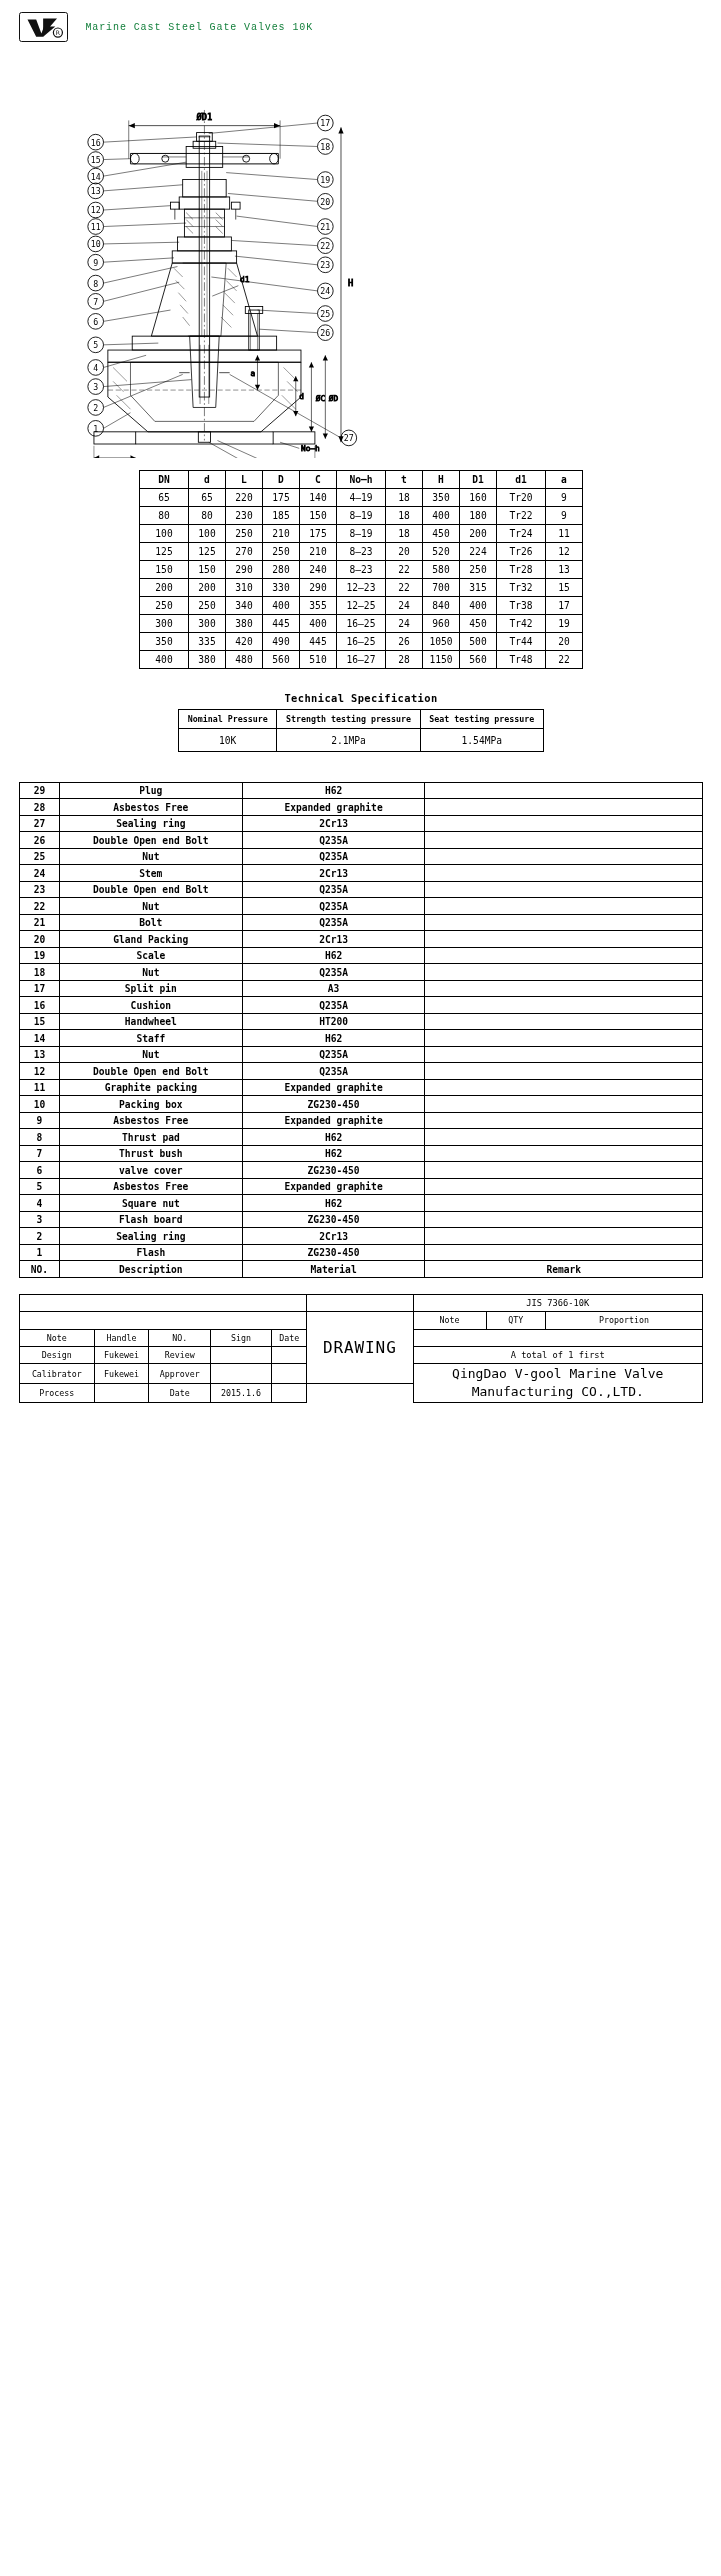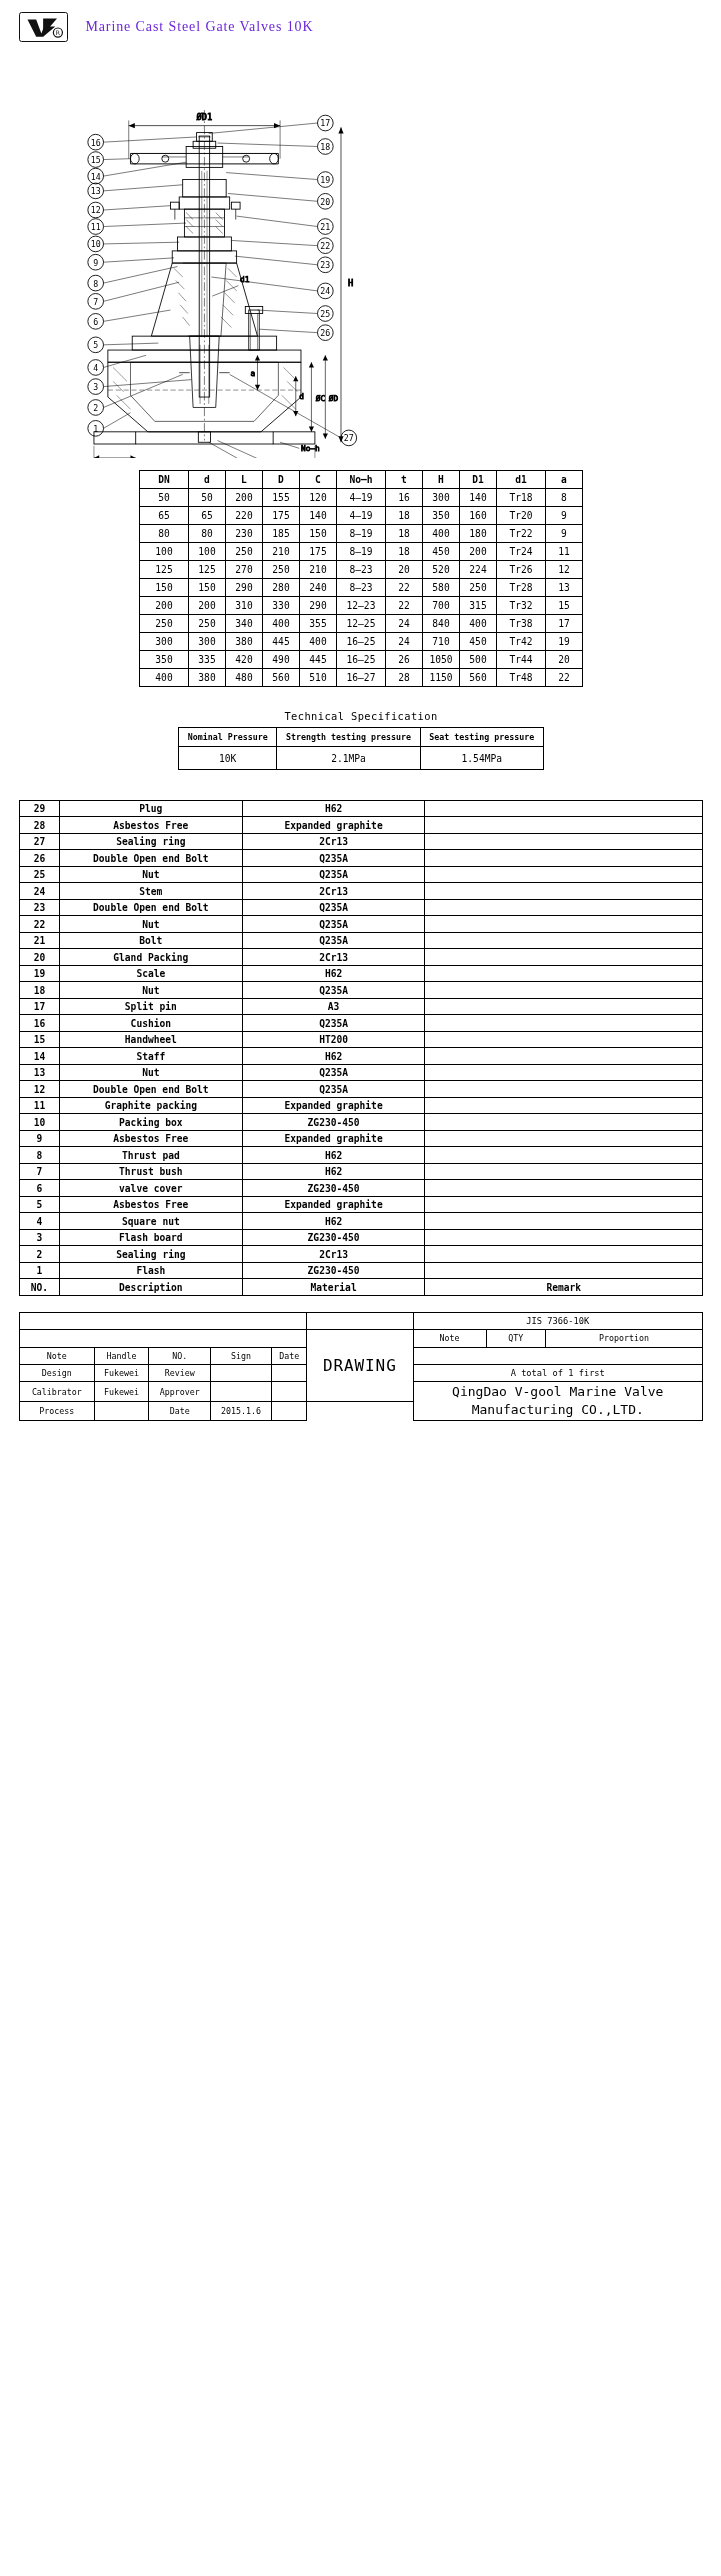--- a/index.html
+++ b/index.html
@@ -21,24 +21,24 @@
   .logo {
     width: 49px; height: 30px;
     border: 1.7px solid #111;
     border-radius: 2.6px;
     display: flex; align-items: center; justify-content: center;
     margin-right: 17.4px;
     background: #fff;
   }
   .logo svg { display:block; }
   .header-title {
-    font-size: 14px;
+    font-size: 10px;
     letter-spacing: 0.9px;
-    color: #6d28d9;
-    font-family: Liberation Serif, serif;
+    color: #15803d;
+    font-family: Liberation Mono, monospace;
   }
 
   
   .drawing-wrap { width: 722px; height: 409px; position: relative; }
   .drawing-wrap svg { position: absolute; left: 0; top: 0; }
 
   
   table.grid {
     border-collapse: collapse;
     font-family: "DejaVu Sans Mono", monospace;
@@ -52,21 +52,21 @@
   
   .dim-table-wrap { display: flex; justify-content: center; margin-top: 12px; }
   table.dim { font-size: 9.6px; }
   table.dim th, table.dim td { padding: 2.6px 0; height: 18px; }
   table.dim th { font-weight: bold; }
 
   
   .tech-title {
     text-align: center;
     font-size: 10.4px;
-    font-weight: normal;
+    font-weight: bold;
     margin-top: 22.6px;
     margin-bottom: 5.2px;
     letter-spacing: 0.4px;
   }
   .tech-wrap { display: flex; justify-content: center; }
   table.tech { font-size: 8.3px; }
   table.tech th { padding: 4.3px 8.7px; font-weight: bold; }
   table.tech td { padding: 5.2px 8.7px; font-size: 9.6px; }
 
   
@@ -397,33 +397,20 @@
             <th style="width: 49px;">No–h</th>
             <th style="width: 37px;">t</th>
             <th style="width: 37px;">H</th>
             <th style="width: 37px;">D1</th>
             <th style="width: 49px;">d1</th>
             <th style="width: 37px;">a</th>
           </tr>
       </thead>
       <tbody id="dim-body">
           <tr>
-            <td>50</td>
-            <td>50</td>
-            <td>200</td>
-            <td>155</td>
-            <td>120</td>
-            <td>4–19</td>
-            <td>16</td>
-            <td>300</td>
-            <td>140</td>
-            <td>Tr18</td>
-            <td>8</td>
-          </tr>
-          <tr>
             <td>65</td>
             <td>65</td>
             <td>220</td>
             <td>175</td>
             <td>140</td>
             <td>4–19</td>
             <td>18</td>
             <td>350</td>
             <td>160</td>
             <td>Tr20</td>
@@ -508,21 +495,21 @@
             <td>17</td>
           </tr>
           <tr>
             <td>300</td>
             <td>300</td>
             <td>380</td>
             <td>445</td>
             <td>400</td>
             <td>16–25</td>
             <td>24</td>
-            <td>710</td>
+            <td>960</td>
             <td>450</td>
             <td>Tr42</td>
             <td>19</td>
           </tr>
           <tr>
             <td>350</td>
             <td>335</td>
             <td>420</td>
             <td>490</td>
             <td>445</td>

